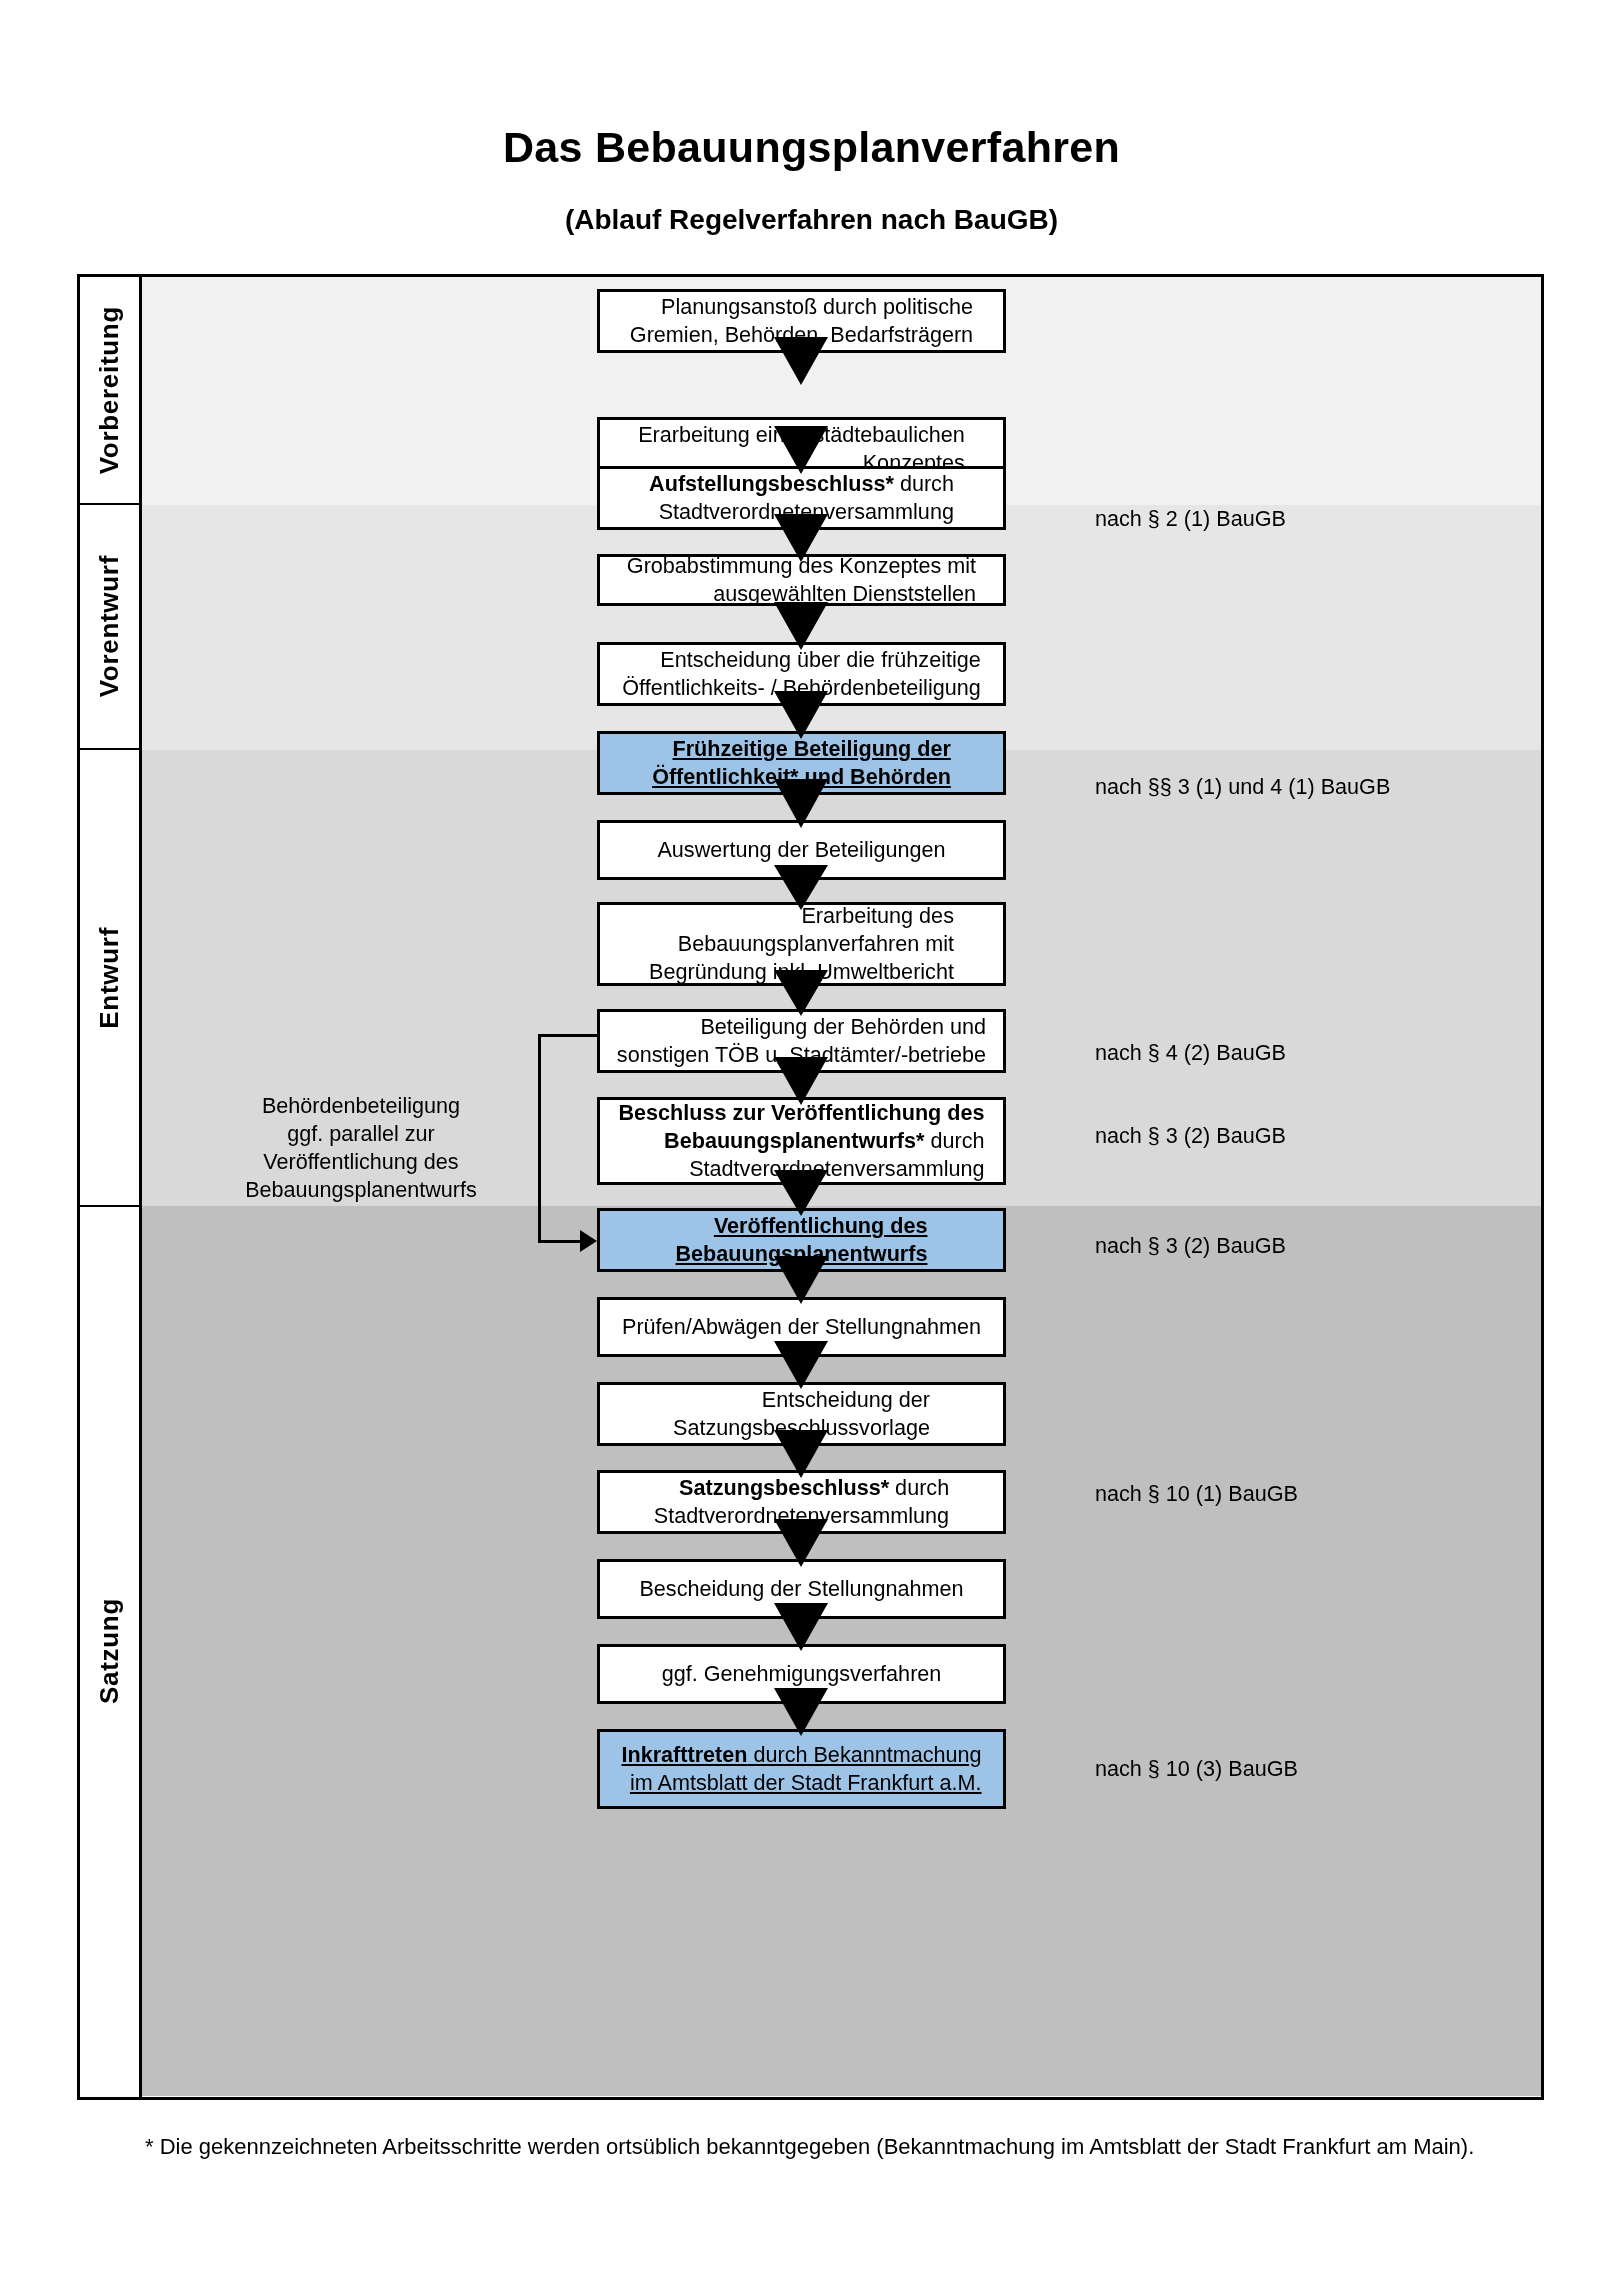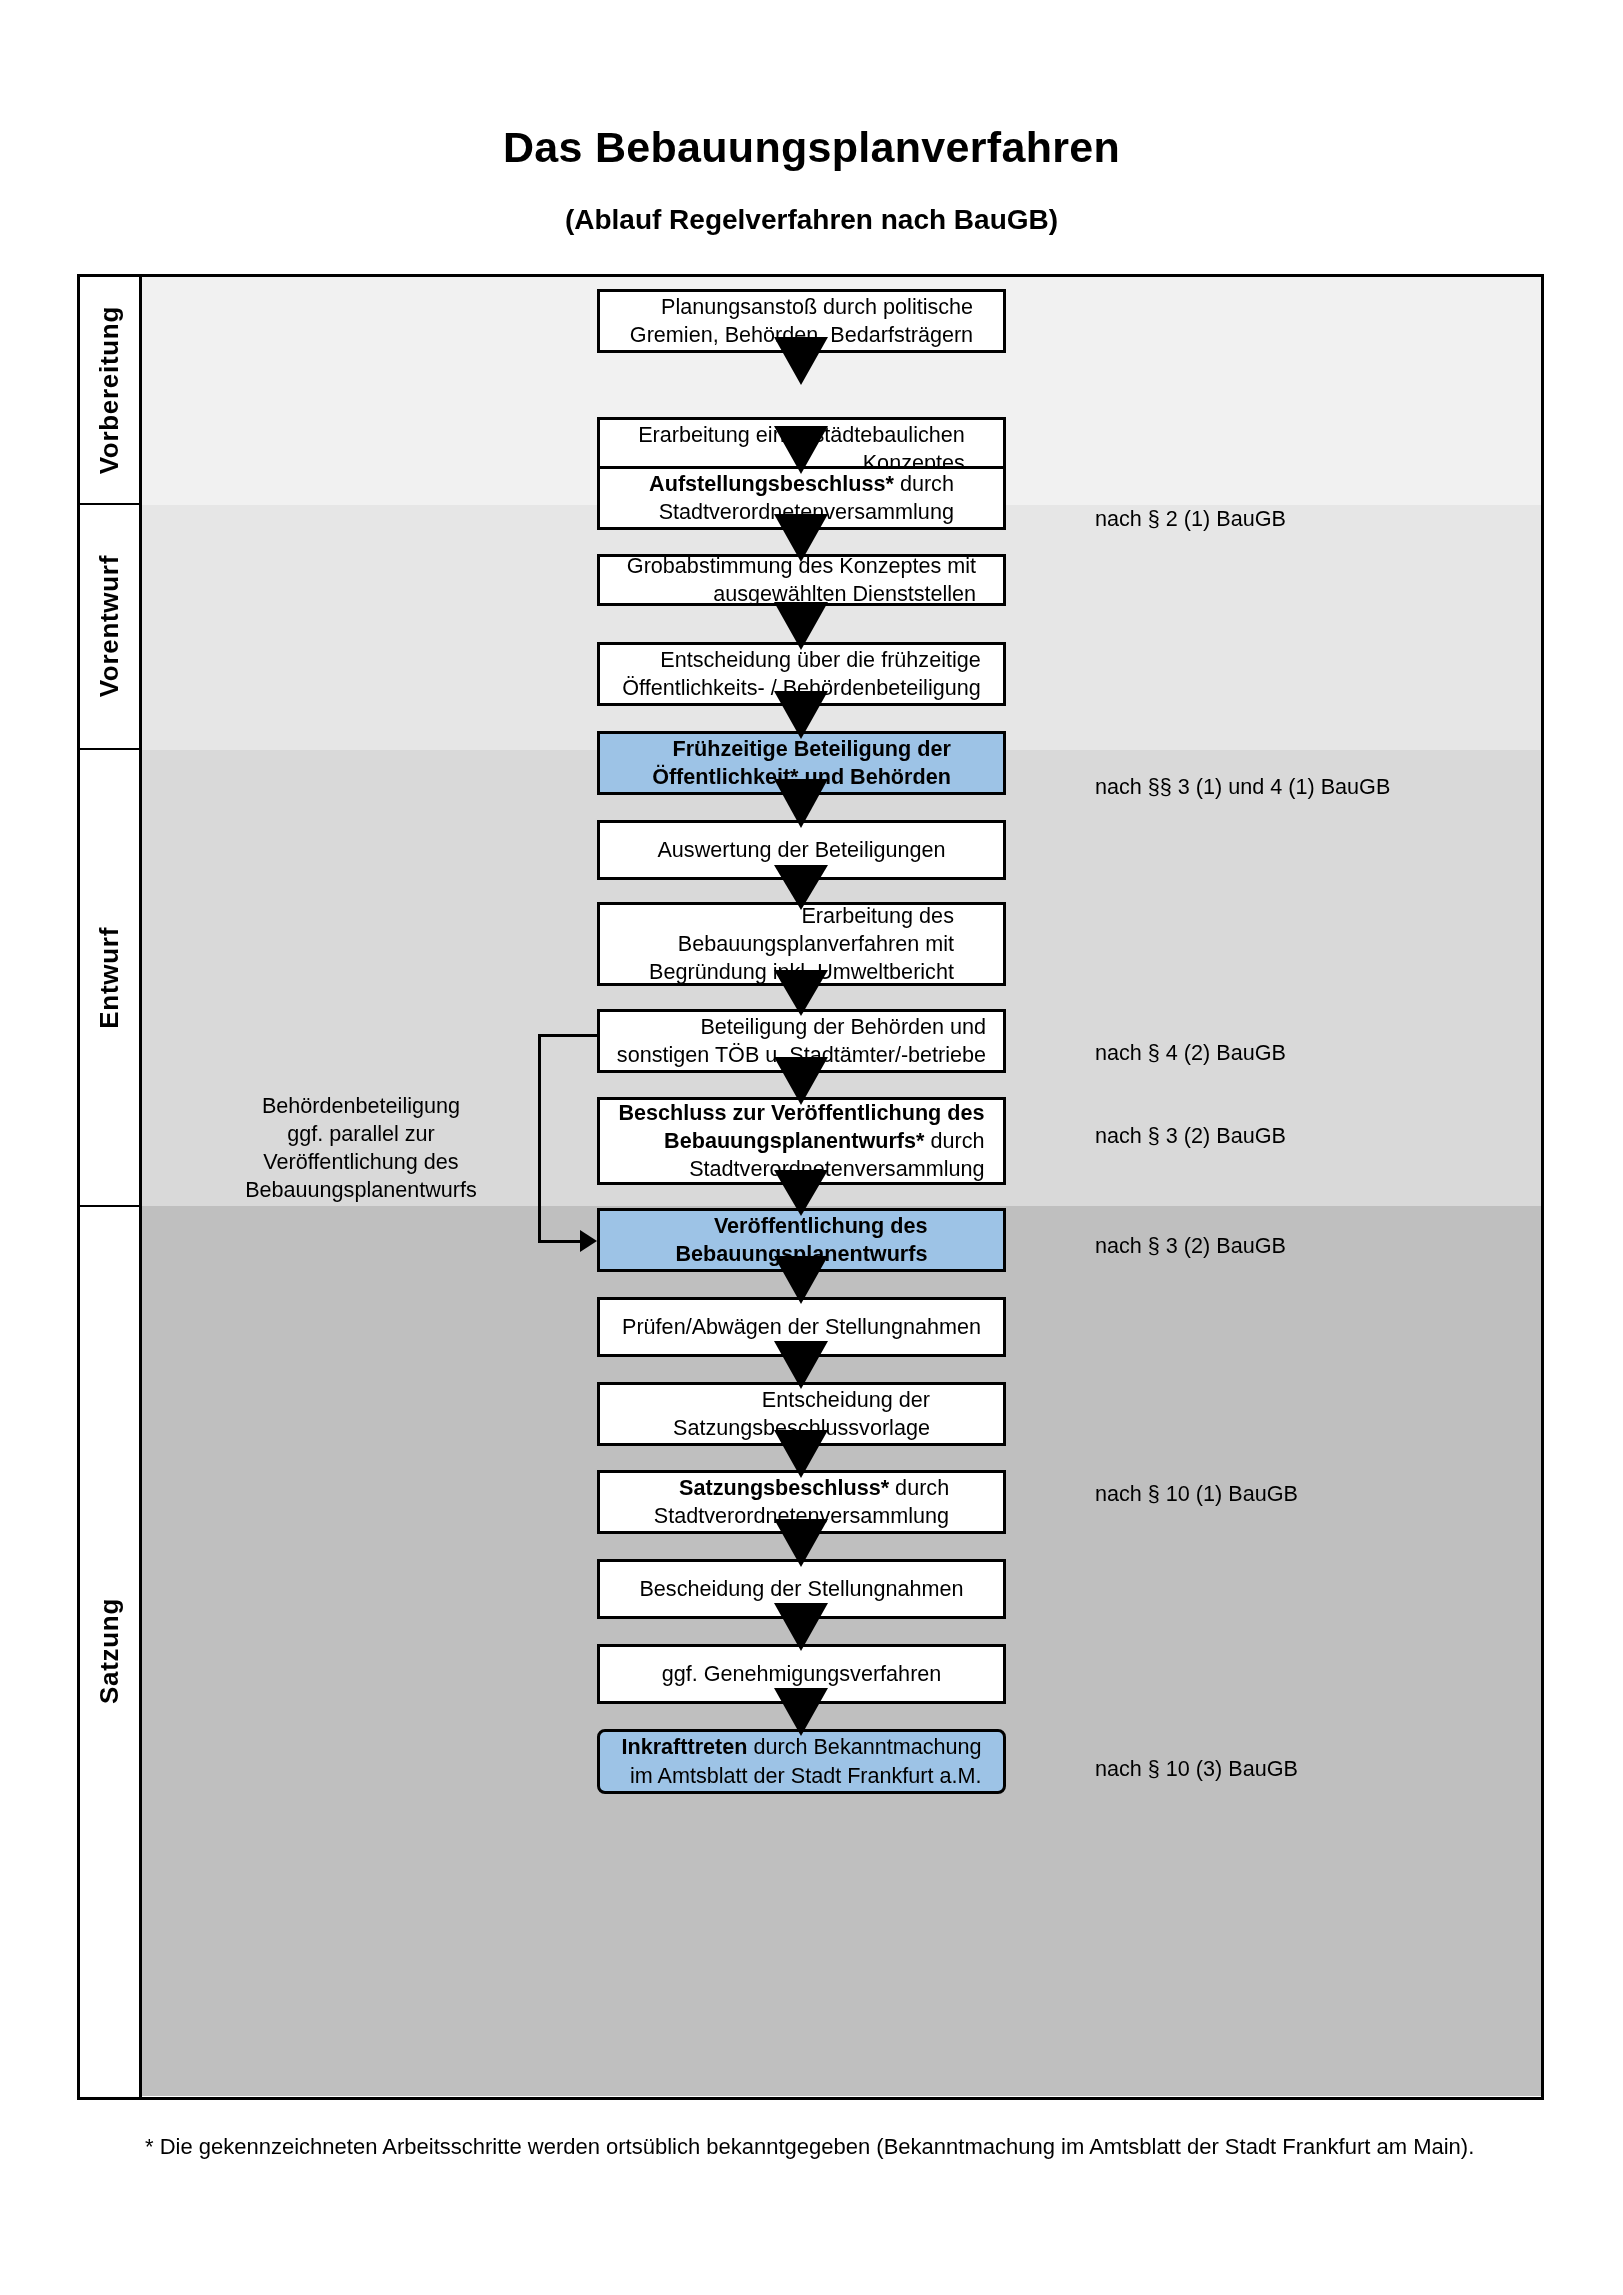--- a/index.html
+++ b/index.html
@@ -96,21 +96,21 @@
     align-items: center;
     justify-content: center;
     text-align: right;
     padding: 3.9px 9.2px;
     z-index: 5;
   }
   .pbox .txt {
     font-size: 21.6px;
     line-height: 1.30;
   }
-  .pbox.blue { background: #9dc3e6; }
+  .pbox.blue { background: #9dc3e6; text-decoration: underline; }
   .pbox b { font-weight: bold; }
 
   
   .arrow-down {
     position: absolute;
     width: 0;
     height: 0;
     border-left: 27.5px solid transparent;
     border-right: 27.5px solid transparent;
     border-top: 30px solid #000000;
@@ -313,21 +313,21 @@
           <div>Bescheidung der Stellungnahmen</div>
         </div>
       </div>
       <div class="arrow-down" style="left: 694px; top: 1326px; border-top-width: 48px;"></div>
       <div class="pbox" style="left: 517px; top: 1367px; width: 409px; height: 60px;">
         <div class="txt">
           <div>ggf. Genehmigungsverfahren</div>
         </div>
       </div>
       <div class="arrow-down" style="left: 694px; top: 1411px; border-top-width: 48px;"></div>
-      <div class="pbox blue" style="left: 517px; top: 1452px; width: 409px; height: 65px; border-radius: 8px;">
+      <div class="pbox blue" style="left: 517px; top: 1452px; width: 409px; height: 80px;">
         <div class="txt">
           <div><b>Inkrafttreten</b> durch Bekanntmachung</div>
           <div>im Amtsblatt der Stadt Frankfurt a.M.</div>
         </div>
       </div>
       <div class="legalref" style="left: 1015px; top: 229px;">nach § 2 (1) BauGB</div>
       <div class="legalref" style="left: 1015px; top: 497px;">nach §§ 3 (1) und 4 (1) BauGB</div>
       <div class="legalref" style="left: 1015px; top: 763px;">nach § 4 (2) BauGB</div>
       <div class="legalref" style="left: 1015px; top: 846px;">nach § 3 (2) BauGB</div>
       <div class="legalref" style="left: 1015px; top: 956px;">nach § 3 (2) BauGB</div>

